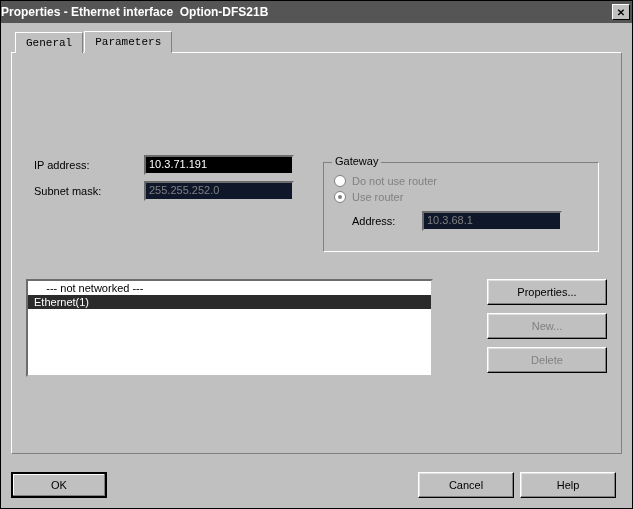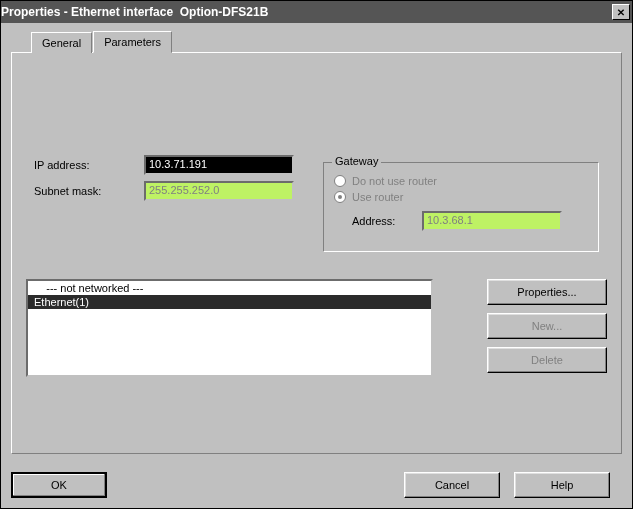--- a/index.html
+++ b/index.html
@@ -48,21 +48,22 @@
   .body {
     flex: 1;
     padding: 8px 10px 10px 10px;
     display: flex;
     flex-direction: column;
   }
   .tabstrip {
     display: flex;
     position: relative;
     z-index: 2;
-    margin-left: 20px;
+    margin-left: 4px;
+    font-family: Liberation Mono, monospace;
   }
   .tab {
     padding: 4px 10px 3px 10px;
     border: 1px solid #808080;
     border-bottom: none;
     border-top-color: #fff;
     border-left-color: #fff;
     background: #c0c0c0;
     margin-right: 1px;
     position: relative;
@@ -90,21 +91,21 @@
   .row {
     display: flex;
     align-items: center;
     margin-bottom: 6px;
     margin-left: 8px;
   }
   .label { width: 110px; }
   .input {
     width: 150px;
     height: 20px;
-    background: #bef264;
+    background: #0f172a;
     border: 2px inset #c0c0c0;
     padding: 1px 3px;
     font: inherit;
   }
   .input.ro { color: #808080; }
   .input.sel { background:#000; color:#fff; }
   .top-area {
     display: flex;
     align-items: flex-start;
     margin-top: 88px;
@@ -183,22 +184,22 @@
     box-shadow: inset -1px -1px 0 #808080, inset 1px 1px 0 #dfdfdf;
     font:inherit;
     cursor:pointer;
   }
   .btn:disabled, .btn.disabled {
     color:#808080;
     cursor:default;
   }
   .bottom-bar {
     display:flex;
-    padding: 8px 22px 10px 10px;
-    gap:14px;
+    padding: 8px 16px 10px 10px;
+    gap:6px;
   }
   .bottom-bar .btn { width:96px; }
   .bottom-bar .btn.default {
     border:2px solid #000;
     box-shadow: inset -1px -1px 0 #808080, inset 1px 1px 0 #fff;
   }
   .spacer { flex:1; }
 </style>
 </head>
 <body>

